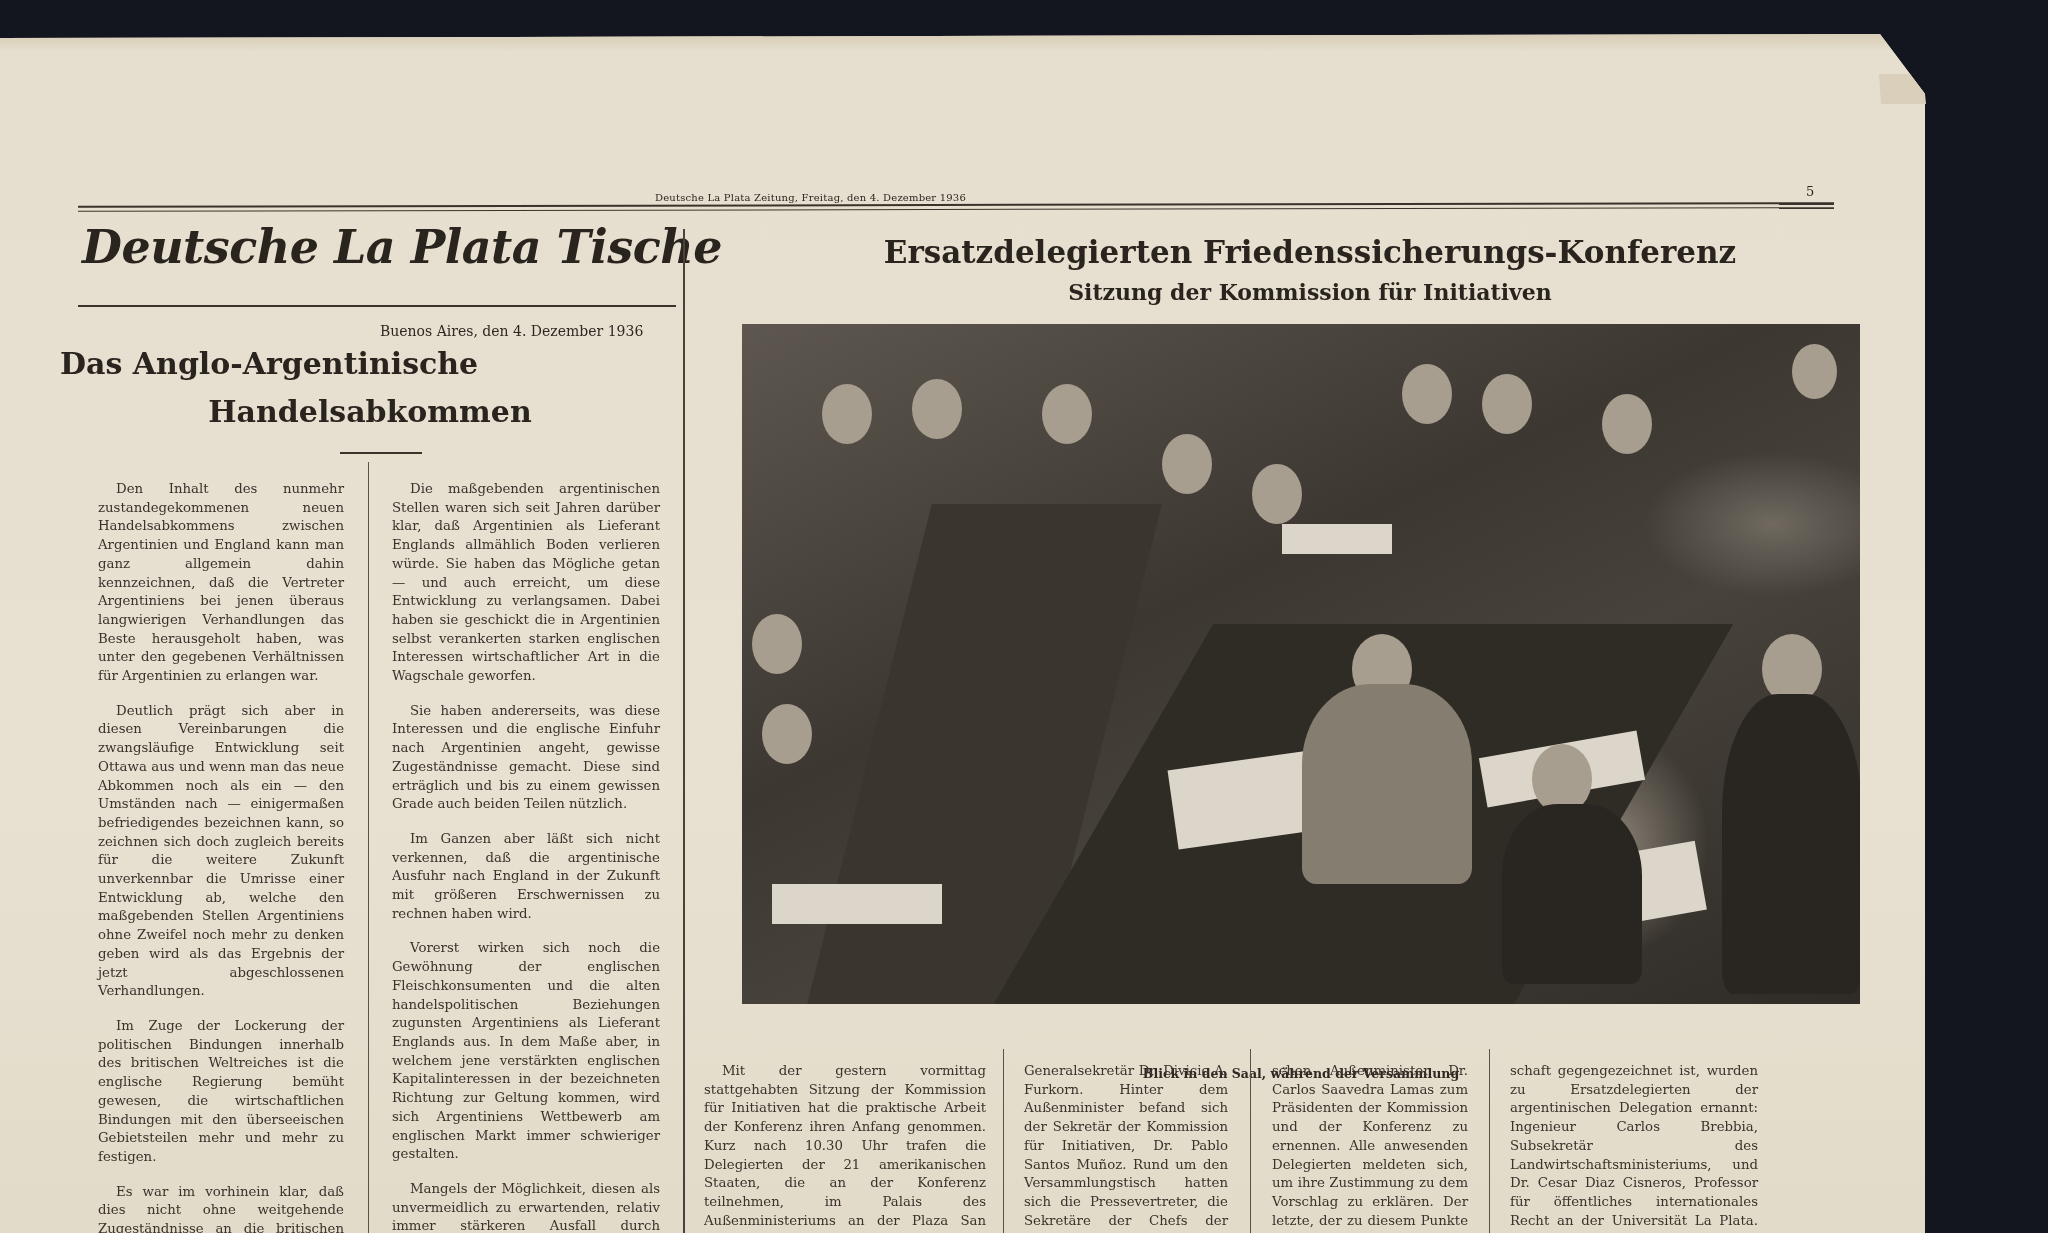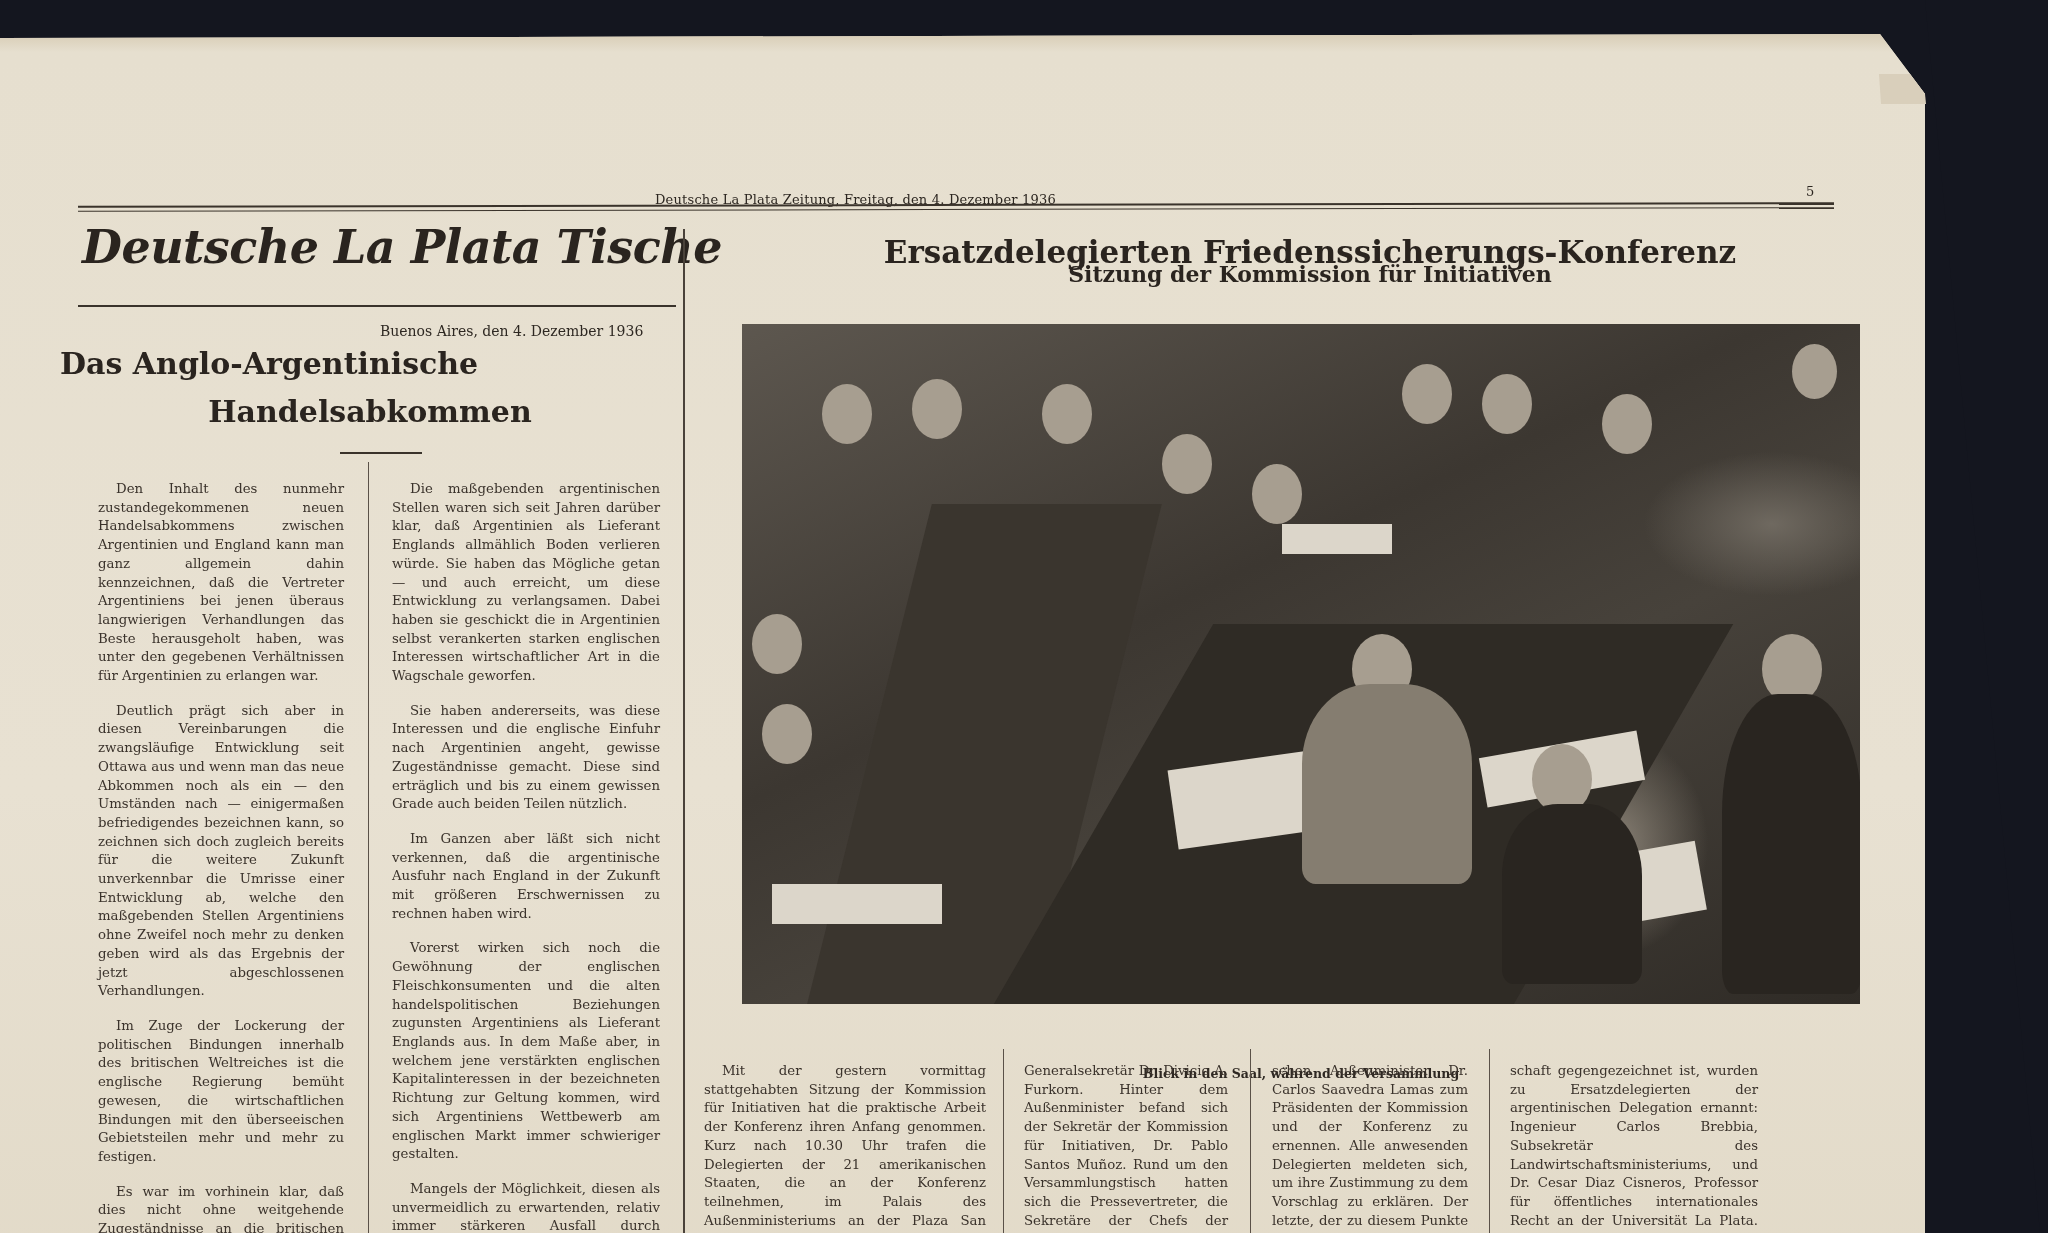--- a/index.html
+++ b/index.html
@@ -1,38 +1,38 @@
 <!DOCTYPE html>
 <html><head>
 <meta charset="utf-8">
 <style>
   html,body{margin:0;padding:0;}
   body{width:2048px;height:1233px;overflow:hidden;background:#14161f;position:relative;font-family:"DejaVu Serif",serif;}
   .page{position:absolute;left:0;top:34px;width:1925px;height:1260px;background:#e5ddcd;
         clip-path:polygon(0 4px,1880px 0,1925px 60px,2048px 1233px,0 1233px);
         background-image:linear-gradient(180deg,#d8cdb6 0,#e6dfcf 18px,#e8e1d2 60%,#e2dac8 100%);}
   .fold{position:absolute;left:1880px;top:40px;width:48px;height:30px;background:#d9cfbb;transform:skewX(4deg);}
-  .runhead{position:absolute;left:655px;top:158px;font-size:13px;color:#2c2620;font-family:"DejaVu Serif",serif;letter-spacing:0.2px;}
+  .runhead{position:absolute;left:655px;top:158px;font-size:10px;color:#2c2620;font-family:"DejaVu Serif",serif;letter-spacing:0.2px;}
   .pageno{position:absolute;left:1806px;top:150px;font-size:13px;color:#2c2620;}
   .rule1{position:absolute;left:78px;top:170px;width:1756px;height:2px;background:#3a332b;transform:rotate(-0.12deg);}
   .rule2{position:absolute;left:78px;top:175px;width:1756px;height:1px;background:#3a332b;transform:rotate(-0.12deg);}
   .vrule{position:absolute;left:683px;top:195px;width:2px;height:1040px;background:#4a423a;}
   .mast{position:absolute;left:82px;top:186px;width:590px;font-family:"DejaVu Serif",serif;font-weight:bold;font-size:46px;color:#2a241f;letter-spacing:-0.5px;white-space:nowrap;font-style:italic;}
   .mastrule{position:absolute;left:78px;top:271px;width:598px;height:2px;background:#3a332b;}
   .dateline{position:absolute;left:380px;top:289px;font-size:14px;color:#2e2822;}
   .h1a{position:absolute;left:60px;top:312px;width:620px;text-align:left;font-size:30px;font-weight:bold;color:#2a241f;}
   .h1b{position:absolute;left:60px;top:360px;width:620px;text-align:center;font-size:30px;font-weight:bold;color:#2a241f;}
   .shortrule{position:absolute;left:340px;top:418px;width:82px;height:2px;background:#3a332b;}
   .col{position:absolute;font-size:13.3px;line-height:18.7px;color:#3a322b;text-align:justify;font-family:"DejaVu Serif",serif;}
   .col p{margin:16px;text-indent:18px;}
   .c1{left:82px;top:430px;width:278px;}
   .c2{left:376px;top:430px;width:300px;}
   .colrule{position:absolute;left:368px;top:428px;width:1px;height:805px;background:#5a5148;}
   .h2a{position:absolute;left:740px;top:200px;width:1140px;text-align:center;font-size:31px;font-weight:bold;color:#2a241f;}
-  .h2b{position:absolute;left:740px;top:227px;width:1140px;text-align:center;font-size:22px;font-weight:bold;color:#2a241f;}
+  .h2b{position:absolute;left:740px;top:245px;width:1140px;text-align:center;font-size:22px;font-weight:bold;color:#2a241f;}
   .photo{position:absolute;left:742px;top:290px;width:1118px;height:680px;overflow:hidden;
          background:
           radial-gradient(ellipse 160px 90px at 1030px 200px,#6f6960 0,transparent 80%),
           radial-gradient(ellipse 120px 140px at 870px 520px,#8a8276 0,transparent 80%),
           linear-gradient(155deg,#5d574f 0,#3c3731 40%,#47423b 60%,#2f2b26 100%);}
   .table1{position:absolute;left:120px;top:180px;width:230px;height:560px;background:#3a352e;transform:skewX(-14deg);}
   .table2{position:absolute;left:350px;top:300px;width:520px;height:420px;background:#2f2b25;transform:skewX(-30deg);}
   .paper{position:absolute;background:#dcd6ca;}
   .person{position:absolute;border-radius:50%;background:#a79e90;}
   .body{position:absolute;background:#292520;border-radius:40% 40% 8% 8%;}

